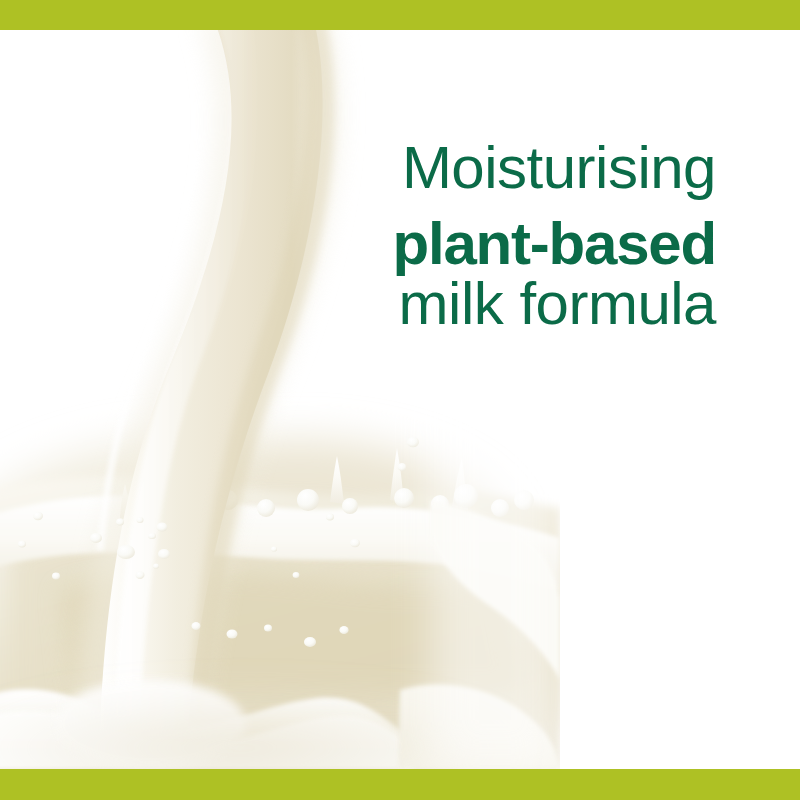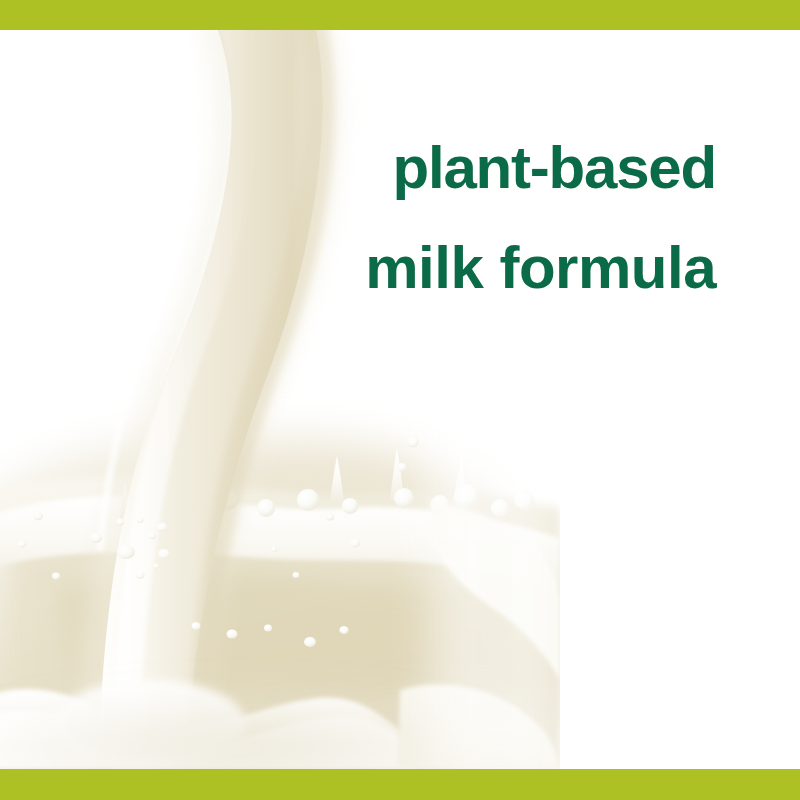--- a/index.html
+++ b/index.html
@@ -53,21 +53,21 @@
   }
   .hl-line {
     display: block;
     white-space: nowrap;
     color: #0b6b48;
     font-size: 60px;
     letter-spacing: -0.5px;
   }
   .hl-1 { font-weight: 300; margin-bottom: 16px; }
   .hl-2 { font-weight: 700; letter-spacing: -1.2px; }
-  .hl-3 { font-weight: 700; margin-top: 40px; }
+  .hl-3 { font-weight: 400; }
 </style>
 </head>
 <body style="background: rgb(255, 255, 255);">
 
 <div class="banner" style="background: rgb(255, 255, 255);">
 
   <div class="rule rule-top" style="background: rgb(174, 193, 36);"></div>
 
   <div class="photo">
     <svg class="photo-svg" viewBox="0 0 560 739" preserveAspectRatio="none">
@@ -241,19 +241,20 @@
         <ellipse cx="344" cy="600" rx="4.6" ry="4"></ellipse>
       </g>
 
       <ellipse cx="240" cy="718" rx="290" ry="56" fill="url(#gSoftShadow)" filter="url(#blurXl)"></ellipse>
 
       <rect x="430" y="0" width="130" height="739" fill="#ffffff" opacity="0.55" filter="url(#blurXl)"></rect>
     </svg>
   </div>
 
   <div class="headline">
+    <span class="hl-line hl-1" style="color: rgb(11, 107, 72);">Moisturising</span>
     <span class="hl-line hl-2" style="color: rgb(11, 107, 72);">plant-based</span>
     <span class="hl-line hl-3" style="color: rgb(11, 107, 72);">milk formula</span>
   </div>
 
   <div class="rule rule-bottom" style="background: rgb(174, 193, 36);"></div>
 
 </div>
 
 </body></html>

